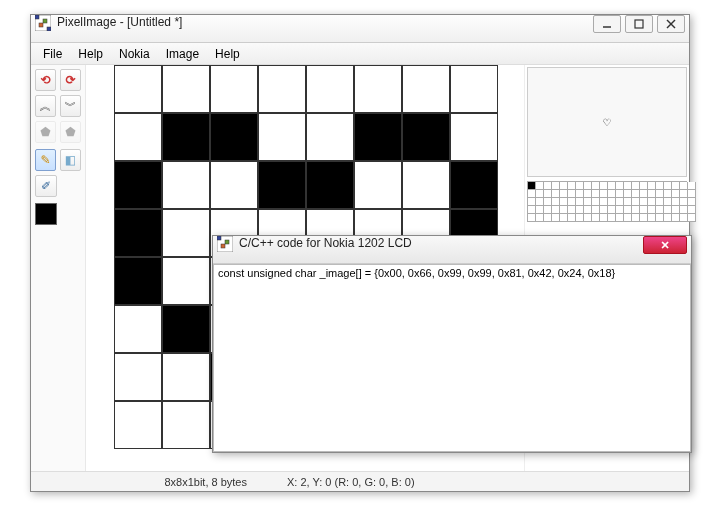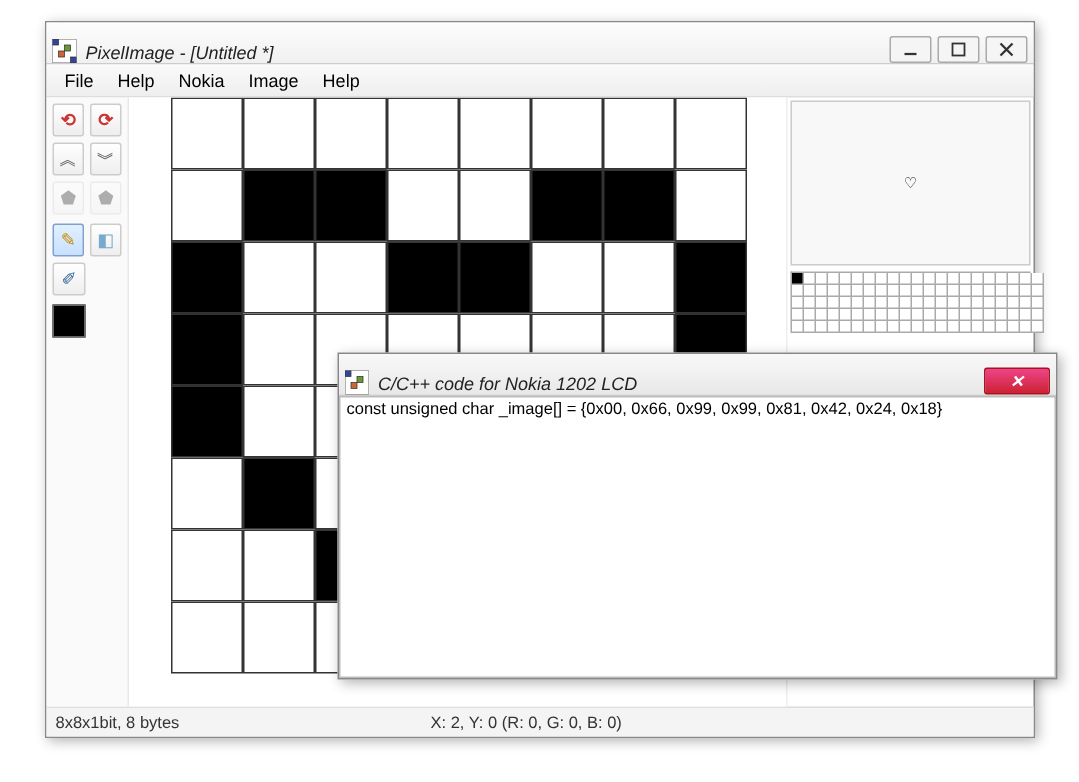--- a/index.html
+++ b/index.html
@@ -1,19 +1,19 @@
 <!DOCTYPE html>
 <html><head>
 <meta charset="utf-8">
 <style>
 * { box-sizing: border-box; margin: 0; padding: 0; }
 body { font-family: "Segoe UI", Tahoma, sans-serif; font-size: 12px; background: #fff; }
 .window { position: absolute; border: 1px solid #888; background: #fff; box-shadow: 2px 2px 8px rgba(0,0,0,0.3); }
 .main-window { left: 30px; top: 14px; width: 660px; height: 478px; }
-.titlebar { height: 28px; display: flex; align-items: flex-end; padding: 0 4px; background: linear-gradient(#fdfdfd,#f0f0f0); border-bottom: 1px solid #ccc; font-style: italic; }
+.titlebar { height: 28px; display: flex; align-items: flex-start; padding: 0 4px; background: linear-gradient(#fdfdfd,#f0f0f0); border-bottom: 1px solid #ccc; }
 .app-icon { width: 16px; height: 16px; margin-right: 6px; display: inline-flex; align-items: center; justify-content: center; }
 .icon-grid-svg rect { stroke: #333; stroke-width: 0.5; }
 .title-text { font-size: 12px; color: #222; }
 .title-spacer { flex: 1; }
 .winbtn { width: 28px; height: 18px; border: 1px solid #aaa; border-radius: 2px; margin-left: 4px; background: #f5f5f5; display: flex; align-items: center; justify-content: center; font-size: 10px; cursor: pointer; }
 .menubar { height: 22px; background: linear-gradient(#fafafa,#eee); border-bottom: 1px solid #ddd; display: flex; align-items: center; padding: 0 4px; font-size: 12px; }
 .menu-item { padding: 2px 8px; cursor: pointer; border-radius: 2px; }
 .content { position: relative; height: calc(100% - 28px - 22px - 20px); display: flex; }
 .toolbox { width: 55px; padding: 4px; border-right: 1px solid #e8e8e8; background: #fafafa; }
 .tool-row { display: flex; gap: 4px; margin-bottom: 4px; }
@@ -23,24 +23,24 @@
 .color-swatch { width: 22px; height: 22px; background: #000; margin-top: 6px; cursor: pointer; border:1px solid #666; }
 .canvas-area { flex: 1; position: relative; overflow: hidden; background: #fff; }
 .pixel-grid { position: absolute; left: 28px; top: 0; display: grid; grid-template-columns: repeat(8, 48px); grid-template-rows: repeat(8, 48px); }
 .pixel-cell { border: 1px solid #333; background: #fff; }
 .pixel-cell.on { background: #000; }
 .right-panel { width: 165px; border-left: 1px solid #eee; display: flex; flex-direction: column; }
 .preview { height: 110px; border: 1px solid #ccc; margin: 2px; background: #f8f8f8; display: flex; align-items: center; justify-content: center; font-size: 10px; }
 .mini-grid { margin: 2px; display: grid; grid-template-columns: repeat(21, 8px); grid-auto-rows: 8px; border-top:1px solid #aaa; border-left:1px solid #aaa;}
 .mini-cell { border-right: 1px solid #aaa; border-bottom: 1px solid #aaa; background: #fff; }
 .mini-cell.on { background: #000; }
-.statusbar { height: 20px; background: #f4f4f4; border-top: 1px solid #ddd; font-size: 11px; display: flex; align-items: center; padding: 0 6px; color: #333; }
+.statusbar { height: 20px; background: #f4f4f4; border-top: 1px solid #ddd; font-size: 11px; display: flex; align-items: center; padding: 0 6px; color: #333; text-align: right; }
 .status-sec { margin-right: 40px; }
 .status-left { width: 210px; }
-.dialog { left: 225px; top: 235px; width: 480px; height: 218px; z-index: 10; }
+.dialog { left: 212px; top: 235px; width: 480px; height: 218px; z-index: 10; }
 .dialog .titlebar { background: linear-gradient(#f8f8f8,#e8e8e8); }
 .dialog-close { width: 44px; height: 18px; background: linear-gradient(#e48,#c23); border: 1px solid #a12; color: #fff; border-radius: 2px; display:flex; align-items:center; justify-content:center; cursor:pointer; font-size:11px; font-weight:bold; margin-left:auto;}
 .dialog-body { padding: 0; height: calc(100% - 28px); }
 .code-text { width: 100%; height: 100%; border: 1px solid #bbb; padding: 2px 4px; font-family: Tahoma, sans-serif; font-size: 11px; resize: none; outline: none; }
 svg { display: block; }
 </style>
 </head>
 <body>
 
 <div class="window main-window">

